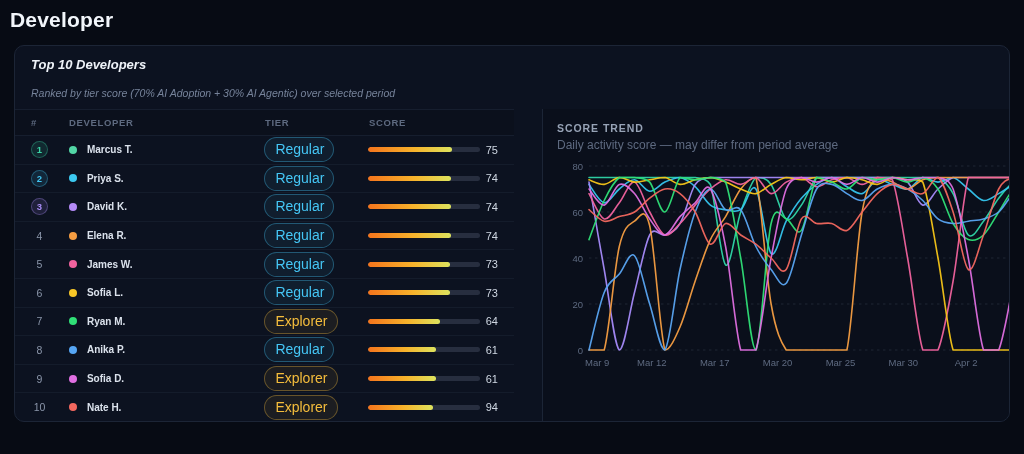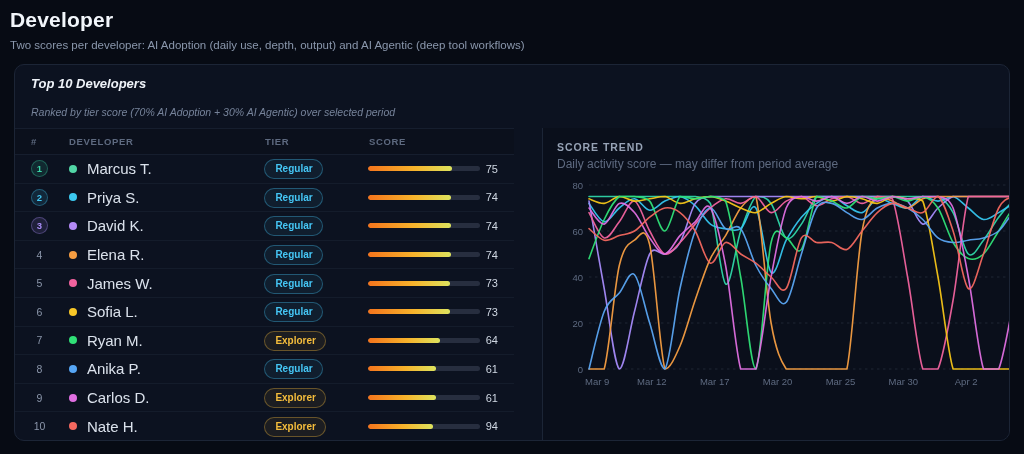--- a/index.html
+++ b/index.html
@@ -51,25 +51,25 @@
   .col-bar  { width:118px; display:flex; align-items:center; }
   .col-val  { flex:1; text-align:right; font-size:11px; color:#cfd7e2; }
 
   .rank-plain { font-size:10.5px; color:#8b96aa; width:17px; text-align:center; }
   .rank-badge {
     width:17px; height:17px; border-radius:50%;
     display:flex; align-items:center; justify-content:center;
     font-size:9.5px; font-weight:700;
   }
   .dot { width:8px; height:8px; border-radius:50%; margin-right:10px; flex:0 0 auto; }
-  .devname { font-size:15px; color:#dbe2ec; }
+  .devname { font-size:10px; color:#dbe2ec;font-weight:bold; }
 
   .tier-badge {
     display:inline-block; padding:3px 9px 4px 10px;
-    font-size:10px; font-weight:700;
+    font-size:14px; font-weight:400;
     border-radius:999px; border:1px solid; background:rgba(56,189,248,0.06);
   }
   .track { width:112px; height:5px; border-radius:3px; overflow:hidden; }
   .fill { height:100%; border-radius:3px; }
 
   
   .chart-pane {
     flex:1; border-left:1px solid #1c2536;
     background:#0a0f1b;
     padding:13px 10px 0 14px;
@@ -77,21 +77,20 @@
   }
   .chart-title { font-size:10.5px; font-weight:700; letter-spacing:.09em; color:#97a3b6; }
   .chart-sub { margin-top:4px; font-size:12px; color:#5e6a80; }
   svg text { font-family:"Liberation Sans","DejaVu Sans",sans-serif; }
 </style>
 </head>
 <body>
 
 <div class="page">
   <div class="page-title">Developer</div>
-  <div class="page-sub">Two scores per developer: AI Adoption (daily use, depth, output) and AI Agentic (deep tool workflows)</div>
 
   <div class="panel">
     <div class="panel-head">
       <div class="panel-title">Top 10 Developers</div>
       <div class="panel-sub">Ranked by tier score (70% AI Adoption + 30% AI Agentic) over selected period</div>
     </div>
 
     <div class="panel-body">
       <div class="table-pane">
         <div class="thead">
@@ -229,21 +228,21 @@
                 </span>
               </div>
               <div class="col-val">61</div>
             </div>
             <div class="trow">
               <div class="col-rank">
                 <span class="rank-plain">9</span>
               </div>
               <div class="col-name">
                 <span class="dot" style="background: rgb(224, 111, 226);"></span>
-                <span class="devname">Carlos D.</span>
+                <span class="devname">Sofia D.</span>
               </div>
               <div class="col-tier"><span class="tier-badge" style="color: rgb(245, 189, 60); border-color: rgba(245, 189, 60, 0.35); background: rgba(245, 189, 60, 0.07);">Explorer</span></div>
               <div class="col-bar">
                 <span class="track" style="background: rgb(39, 46, 63);">
                   <span class="fill" style="display: block; width: 61%; background: linear-gradient(90deg, rgb(244, 116, 28), rgb(247, 179, 43) 55%, rgb(221, 227, 94));"></span>
                 </span>
               </div>
               <div class="col-val">61</div>
             </div>
             <div class="trow">

